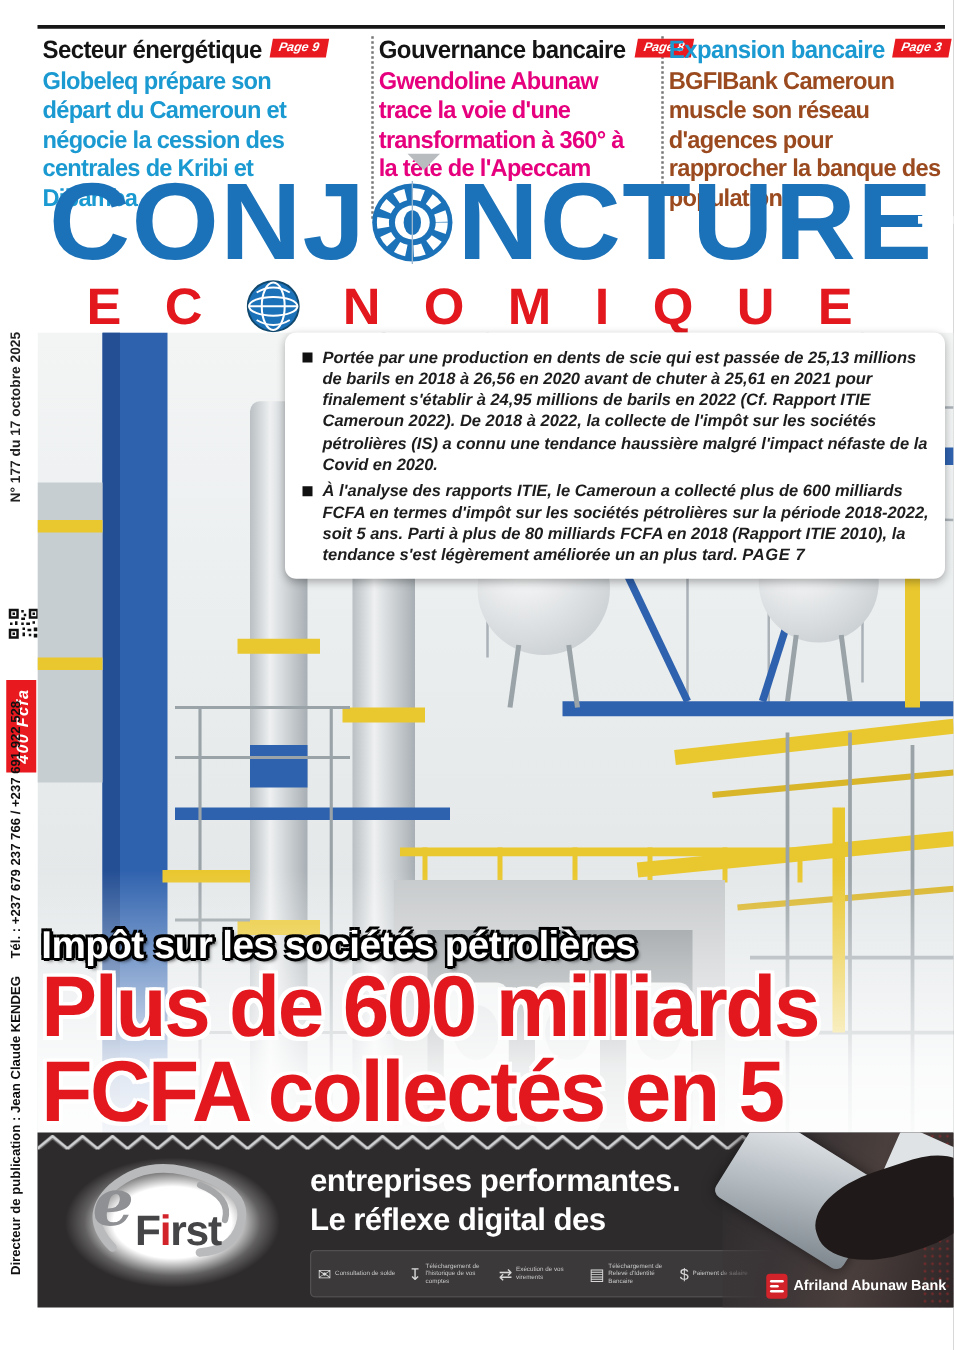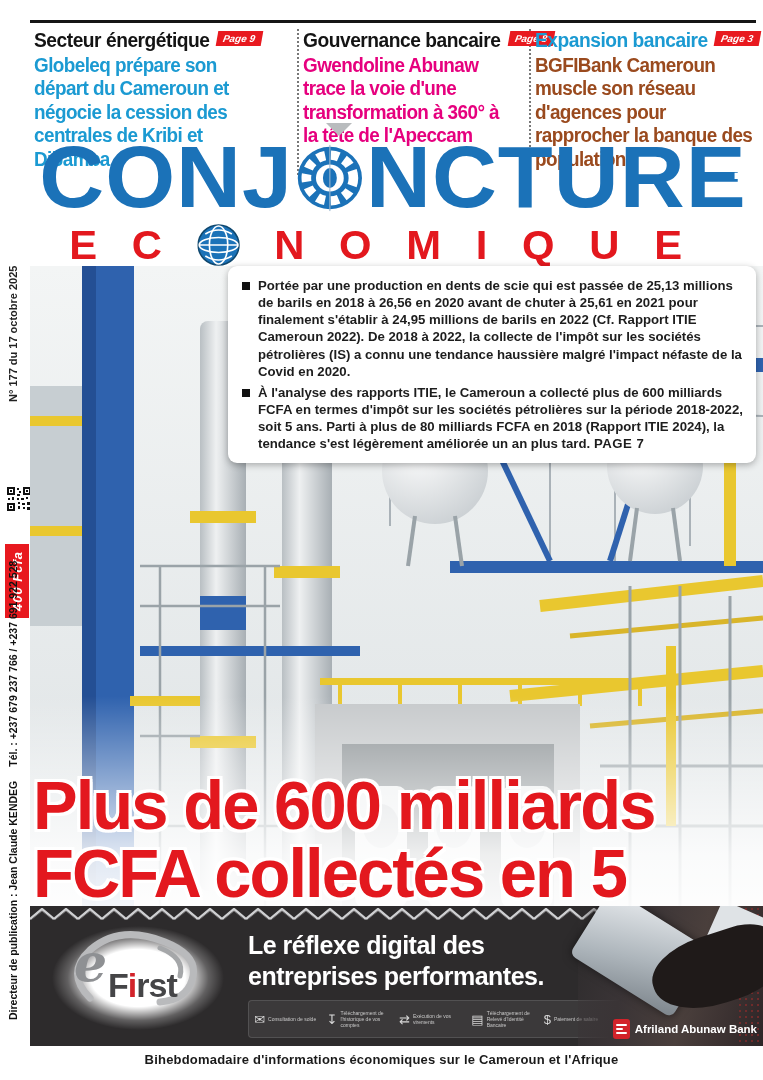--- a/index.html
+++ b/index.html
@@ -33,21 +33,21 @@
   .qr { position:absolute; left:6px; top:486px; width:26px; height:26px; }
   .price-badge { position:absolute; left:5px; top:544px; width:24px; height:74px; background:#e8191f; display:flex; align-items:center; justify-content:center; }
   .price-badge span { writing-mode:vertical-rl; transform:rotate(180deg); color:#fff; font-size:13px; font-weight:bold; font-style:italic; letter-spacing:1px; }
   .publine { position:absolute; left:7px; top:600px; height:420px; font-size:10.5px; font-weight:bold; color:#111; }
   .publine .gap { margin-inline-start:14px; }
 
   
   .photo { position:absolute; left:30px; top:266px; width:733px; height:642px; }
 
   
-  .infobox { position:absolute; left:228px; top:266px; width:528px; background:#fff; border-radius:9px; box-shadow:0 2px 7px rgba(0,0,0,.3); padding:11px 13px 10px 10px; font-size:13.2px; font-weight:600; line-height:1.3; color:#1d1d1d; }
+  .infobox { position:absolute; left:228px; top:266px; width:528px; background:#fff; border-radius:9px; box-shadow:0 2px 7px rgba(0,0,0,.3); padding:11px 13px 10px 10px; font-size:13.2px; font-weight:600; line-height:1.3; color:#1d1d1d;font-style:italic; }
   .bullet { display:flex; gap:8px; }
   .bullet + .bullet { margin-top:4px; }
   .bullet .sq { flex:none; width:8px; height:8px; background:#111; margin-top:5px; margin-left:4px; }
   .pageref { font-weight:bold; letter-spacing:.5px; }
 
   
   .kicker { position:absolute; left:33px; top:738px; color:#fff; font-weight:bold; font-size:31px; letter-spacing:-0.5px;
     text-shadow:-2px -2px 0 #000, 2px -2px 0 #000, -2px 2px 0 #000, 2px 2px 0 #000, 0 3px 0 #000, 3px 0 0 #000, 3px 3px 3px rgba(0,0,0,.65); }
   .headline { position:absolute; left:33px; top:772px; width:720px; color:#e3181e; font-weight:bold; font-size:69px; line-height:.99; letter-spacing:-2px; transform:scaleX(.97); transform-origin:left;
     text-shadow:-3px -3px 0 #fff, 3px -3px 0 #fff, -3px 3px 0 #fff, 3px 3px 0 #fff, 0 -3px 0 #fff, 0 3px 0 #fff, -3px 0 0 #fff, 3px 0 0 #fff; }
@@ -298,24 +298,25 @@
     <rect x="0" y="430" width="733" height="212" fill="url(#fade)"></rect>
   </svg>
 
   <div class="infobox">
     <div class="bullet">
       <span class="sq"></span>
       <span>Portée par une production en dents de scie qui est passée de 25,13 millions de barils en 2018 à 26,56 en 2020 avant de chuter à 25,61 en 2021 pour finalement s'établir à 24,95 millions de barils en 2022 (Cf. Rapport ITIE Cameroun 2022). De 2018 à 2022, la collecte de l'impôt sur les sociétés pétrolières (IS) a connu une tendance haussière malgré l'impact néfaste de la Covid en 2020.</span>
     </div>
     <div class="bullet">
       <span class="sq"></span>
-      <span><span>À l'analyse des rapports ITIE, le Cameroun a collecté plus de 600 milliards FCFA en termes d'impôt sur les sociétés pétrolières sur la période 2018-2022, soit 5 ans. Parti à plus de 80 milliards FCFA en 2018 (Rapport ITIE 2024), la tendance s'est légèrement améliorée un an plus tard.</span> <b class="pageref">PAGE 7</b></span>
-    </div>
-  </div>
-
+      <span><span>À l'analyse des rapports ITIE, le Cameroun a collecté plus de 600 milliards FCFA en termes d'impôt sur les sociétés pétrolières sur la période 2018-2022, soit 5 ans. Parti à plus de 80 milliards FCFA en 2018 (Rapport ITIE 2010), la tendance s'est légèrement améliorée un an plus tard.</span> <b class="pageref">PAGE 7</b></span>
+    </div>
+  </div>
+
+  <div class="kicker">Impôt sur les sociétés pétrolières</div>
   <div class="headline">
     <div>Plus de 600 milliards</div>
     <div>FCFA collectés en 5 ans</div>
   </div>
 
   <div class="ad">
     <svg class="zigzag" viewBox="0 0 733 12" preserveAspectRatio="none">
       <defs>
         <pattern id="zz" width="24" height="12" patternUnits="userSpaceOnUse">
           <path d="M0 11 L12 1 L24 11" fill="none" stroke="#cfd0d2" stroke-width="2.4"></path>
@@ -329,22 +330,22 @@
       <div class="glow"></div>
       <svg class="swirl" width="150" height="90" viewBox="0 0 150 90">
         <path d="M30 70 Q5 45 30 22 Q60 -4 105 14 Q140 28 132 52 Q126 72 100 74" fill="none" stroke="#b9babc" stroke-width="7" stroke-linecap="round"></path>
         <path d="M100 20 Q125 30 120 48" fill="none" stroke="#a5a7a9" stroke-width="5" stroke-linecap="round"></path>
       </svg>
       <span class="e-script">e</span>
       <span class="word"><span>F</span><span class="i-red">i</span><span>rst</span></span>
     </div>
 
     <div class="tagline">
+      <div>entreprises performantes.</div>
       <div>Le réflexe digital des</div>
-      <div>entreprises performantes.</div>
     </div>
 
     <div class="features">
       <div class="feat">
         <span class="ic">✉</span>
         <span class="lb">Consultation de solde</span>
       </div>
       <div class="feat">
         <span class="ic">↧</span>
         <span class="lb">Téléchargement de l'historique de vos comptes</span>
@@ -373,15 +374,14 @@
     <div class="afriland">
       <span class="af-icon">
           <i></i>
           <i></i>
           <i></i>
         </span>
       <span class="af-label">Afriland Abunaw Bank</span>
     </div>
   </div>
 
-  <div class="footer">Bihebdomadaire d'informations économiques sur le Cameroun et l'Afrique</div>
 
 </div>
 
 </body></html>

